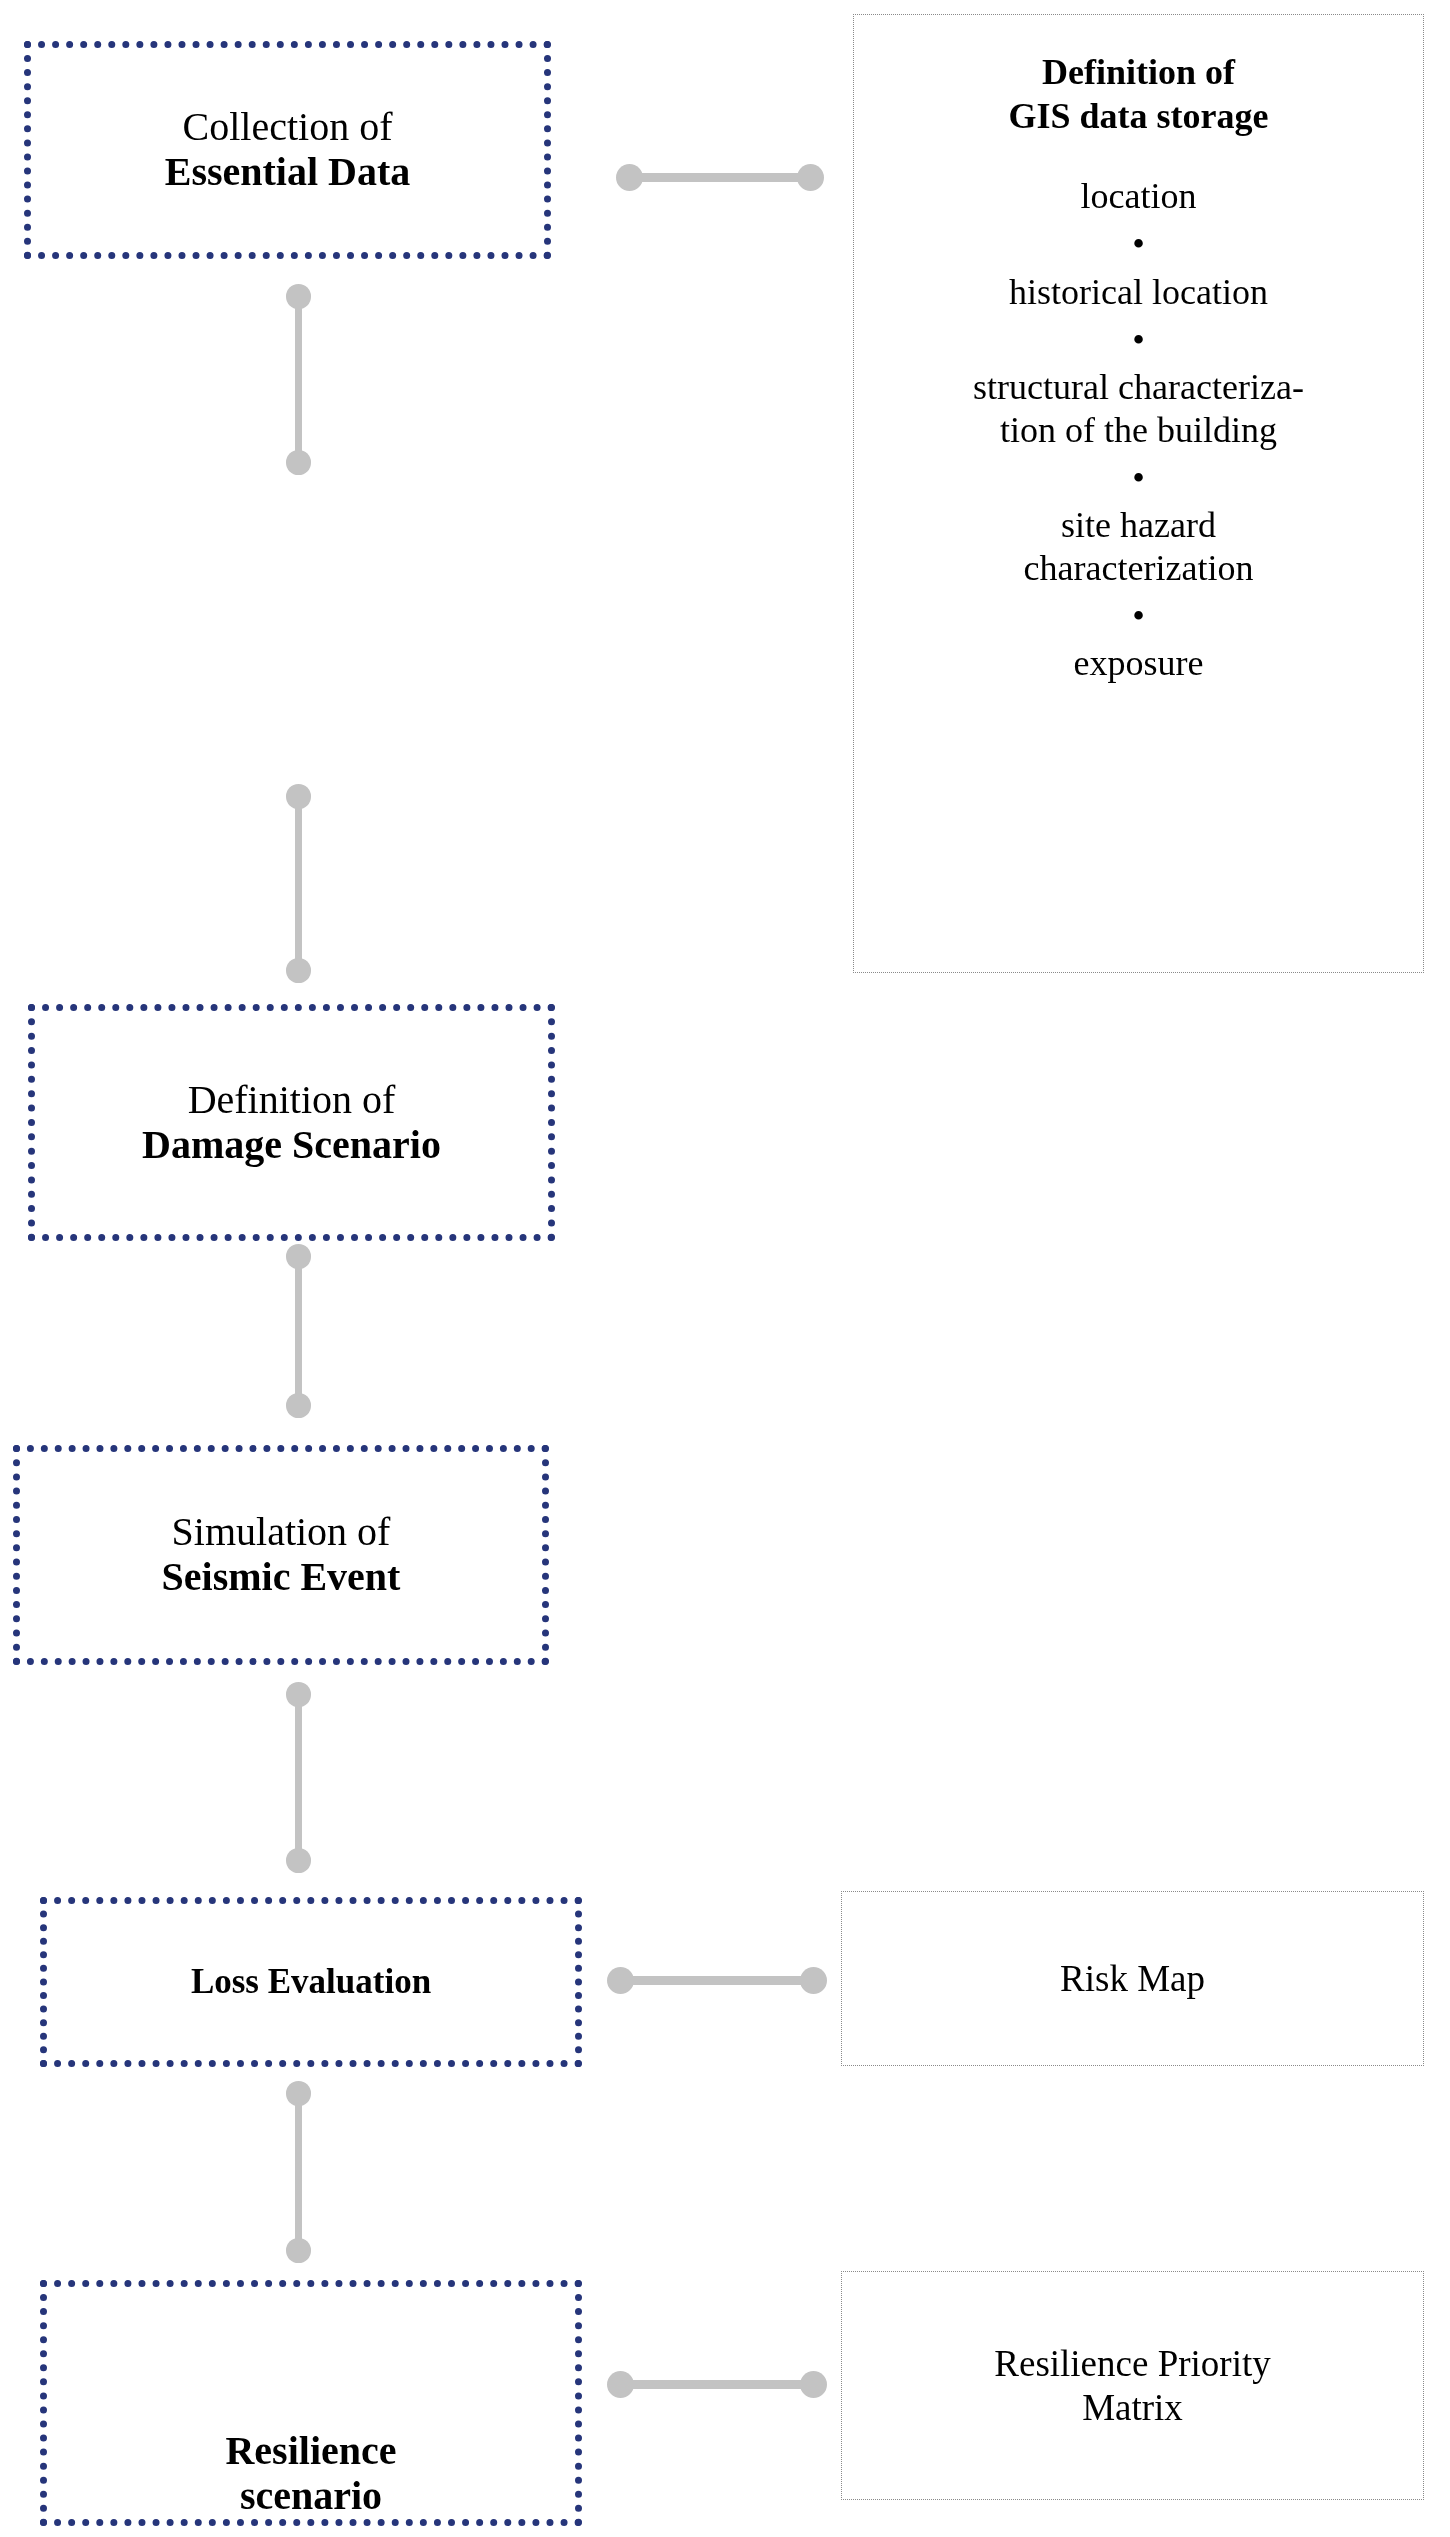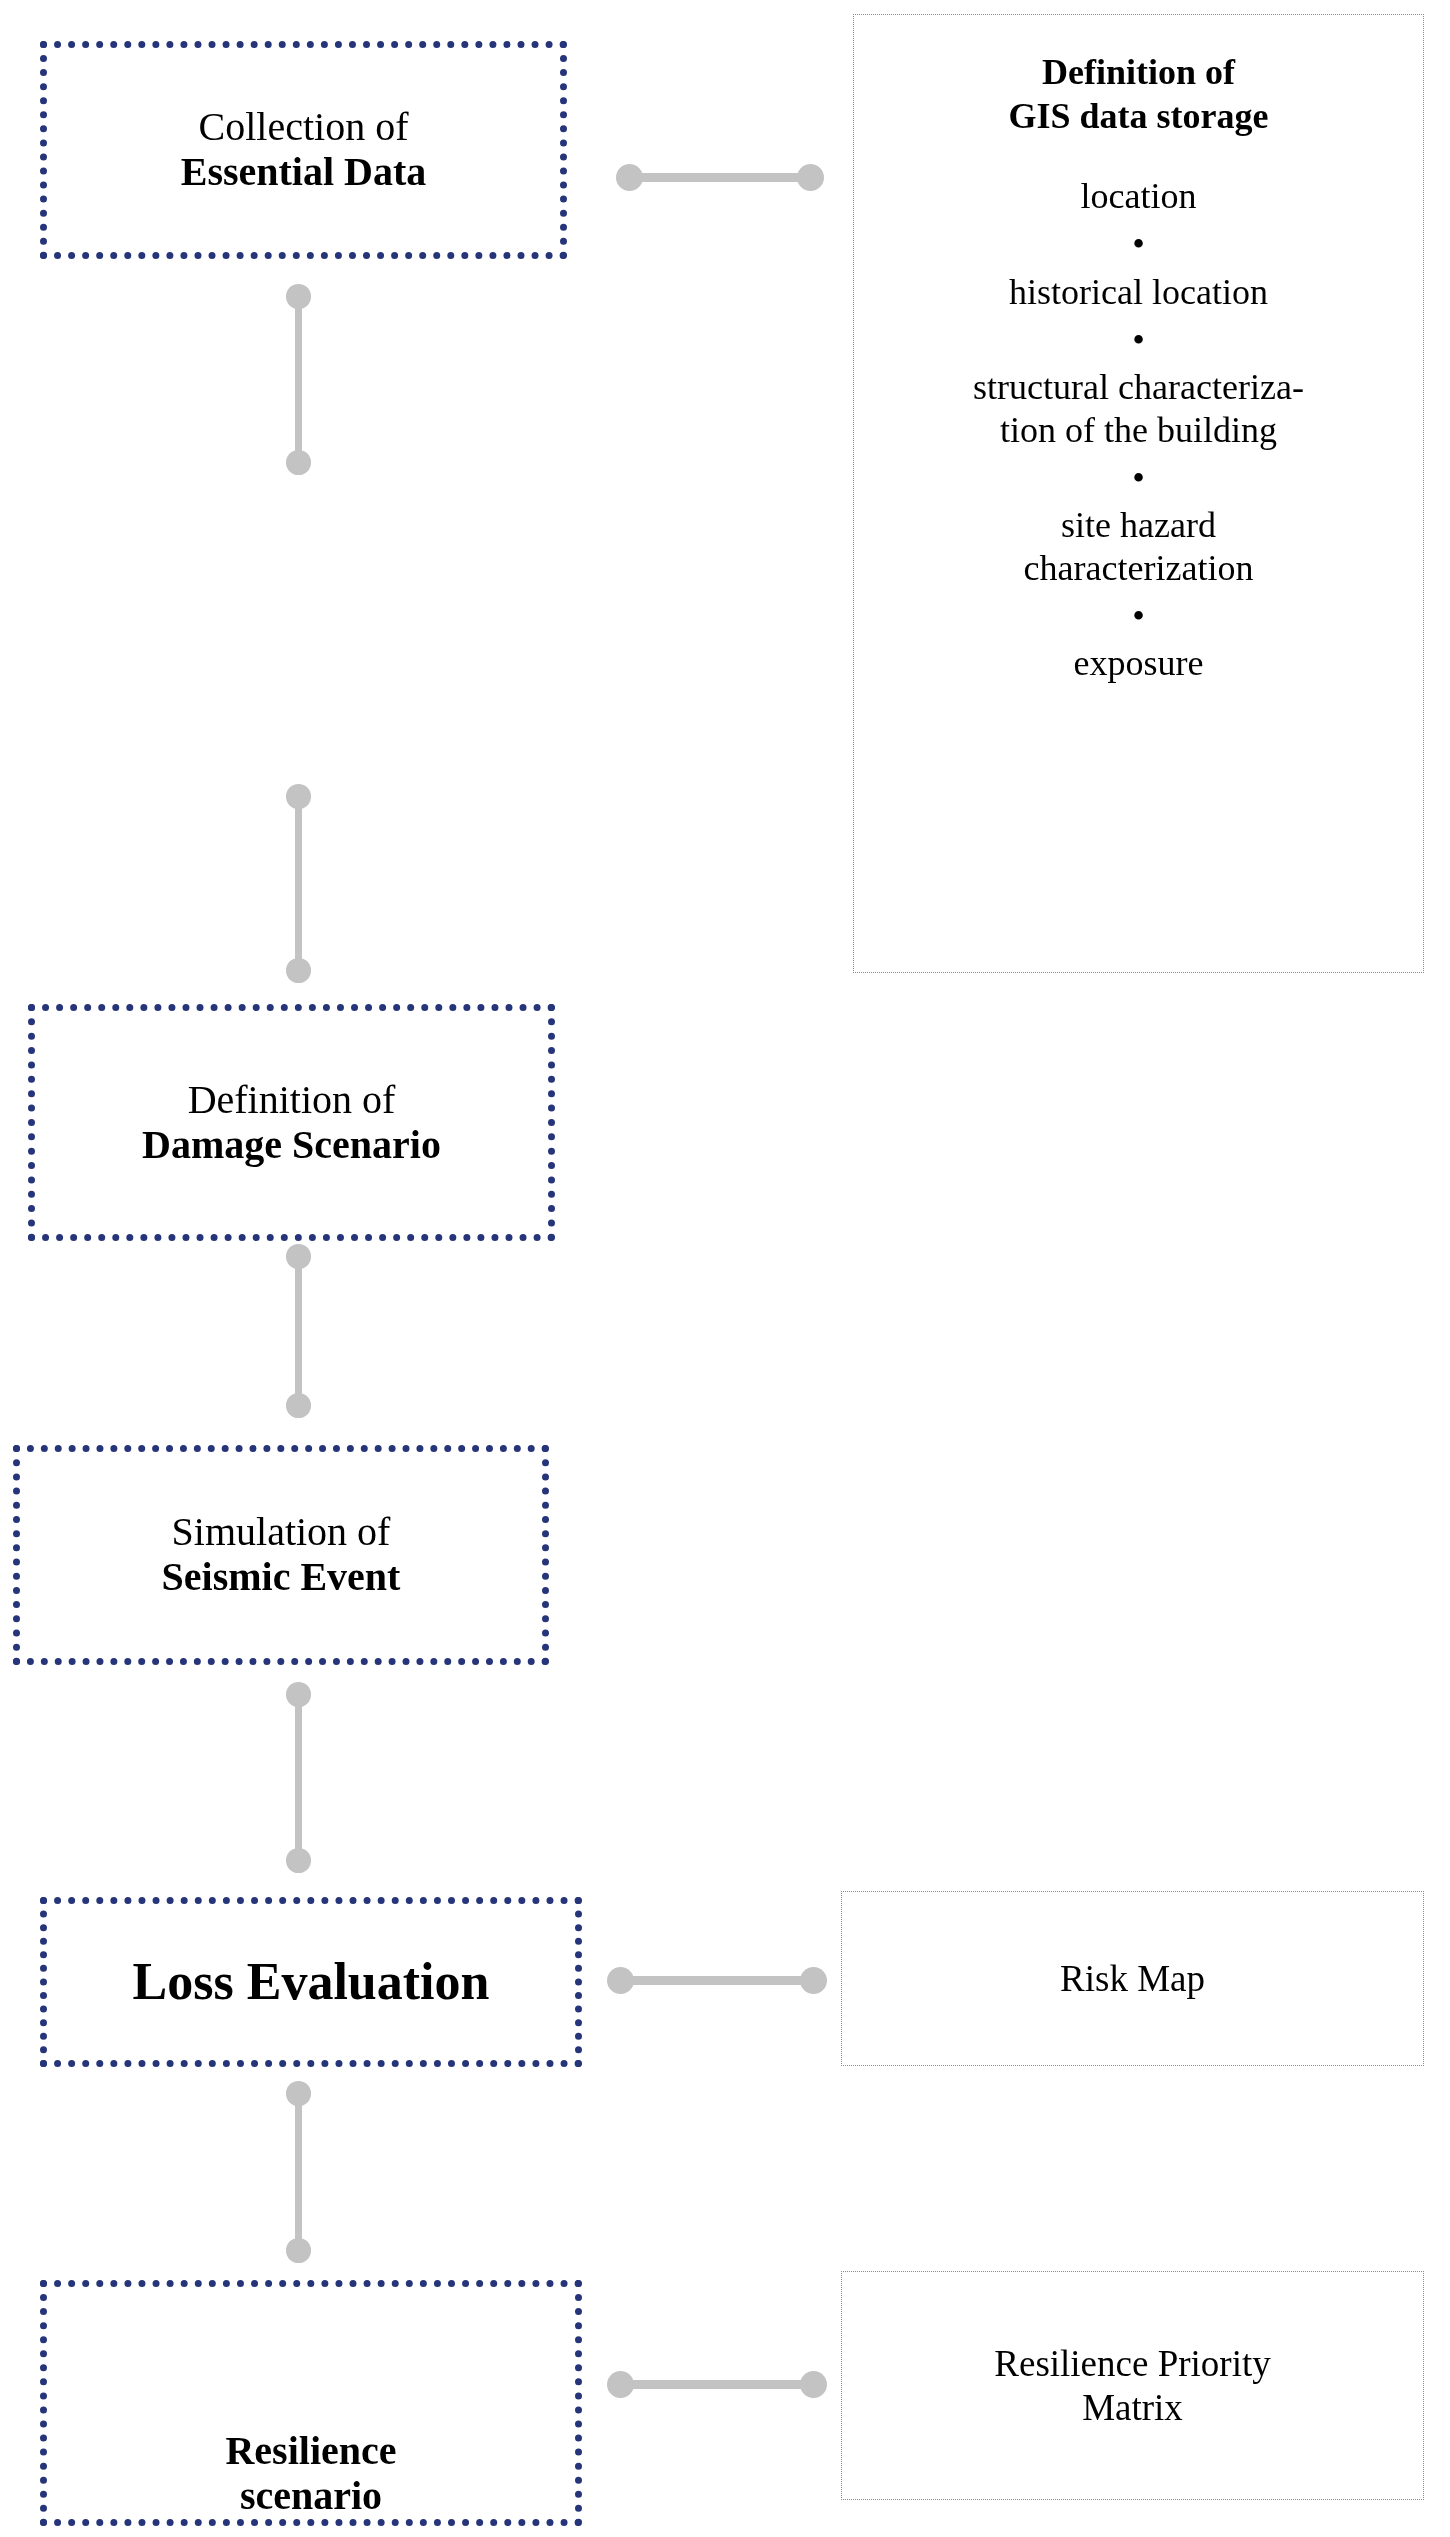--- a/index.html
+++ b/index.html
@@ -110,21 +110,21 @@
     margin-top: -13.6px;
   }
   .conn-h .cap.start { left: 0; }
   .conn-h .cap.end { right: 0; }
 </style>
 </head>
 <body>
 
 <div id="canvas">
 
-  <div class="proc-box" style="left:40px; top:41px; width:527px; height:218px; font-size:40px;">
+  <div class="proc-box" style="left:24px; top:41px; width:527px; height:218px; font-size:40px;">
     <span class="proc-line light">Collection of</span>
     <span class="proc-line strong">Essential Data</span>
   </div>
 
   <div class="conn conn-h" style="left:616px; top:164px; width:208px; height:27px;">
     <span class="cap start"></span>
     <span class="bar"></span>
     <span class="cap end"></span>
   </div>
 
@@ -156,21 +156,21 @@
     <span class="proc-line light">Simulation of</span>
     <span class="proc-line strong">Seismic Event</span>
   </div>
 
   <div class="conn conn-v" style="left:286px; top:1682px; width:24.6px; height:191px;">
     <span class="cap start"></span>
     <span class="bar"></span>
     <span class="cap end"></span>
   </div>
 
-  <div class="proc-box" style="left:40px; top:1897px; width:542px; height:170px; font-size:52px;">
+  <div class="proc-box" style="left:40px; top:1897px; width:542px; height:170px; font-size:35px;">
     <span class="proc-line strong">Loss Evaluation</span>
   </div>
 
   <div class="conn conn-h" style="left:607px; top:1967px; width:220px; height:27px;">
     <span class="cap start"></span>
     <span class="bar"></span>
     <span class="cap end"></span>
   </div>
 
   <div class="conn conn-v" style="left:286px; top:2081px; width:24.6px; height:182px;">

